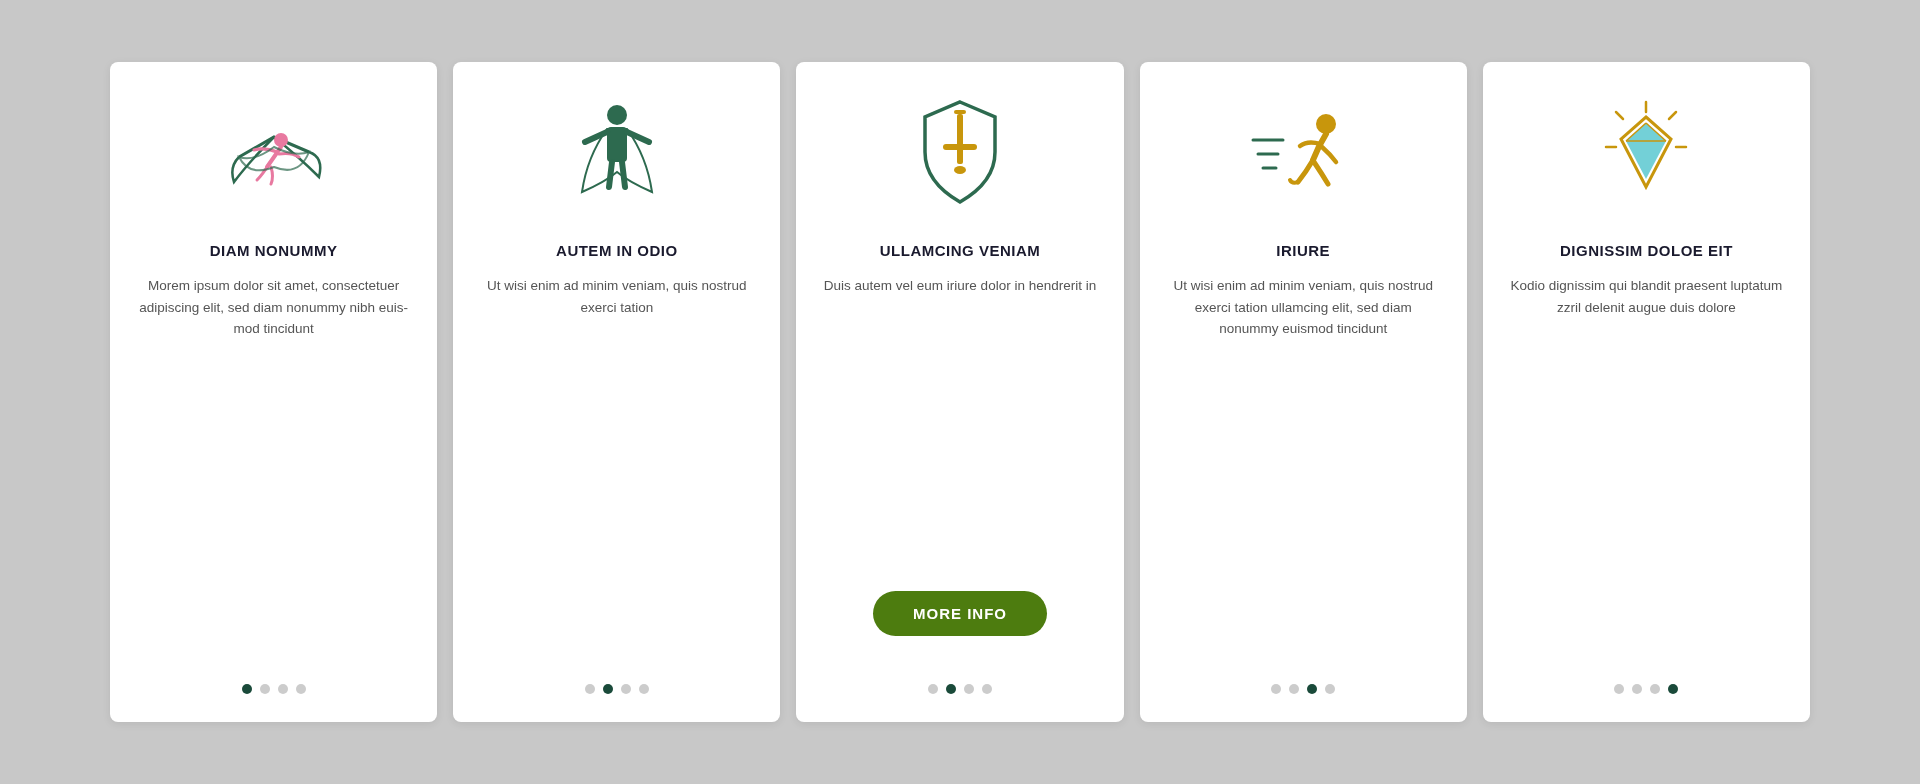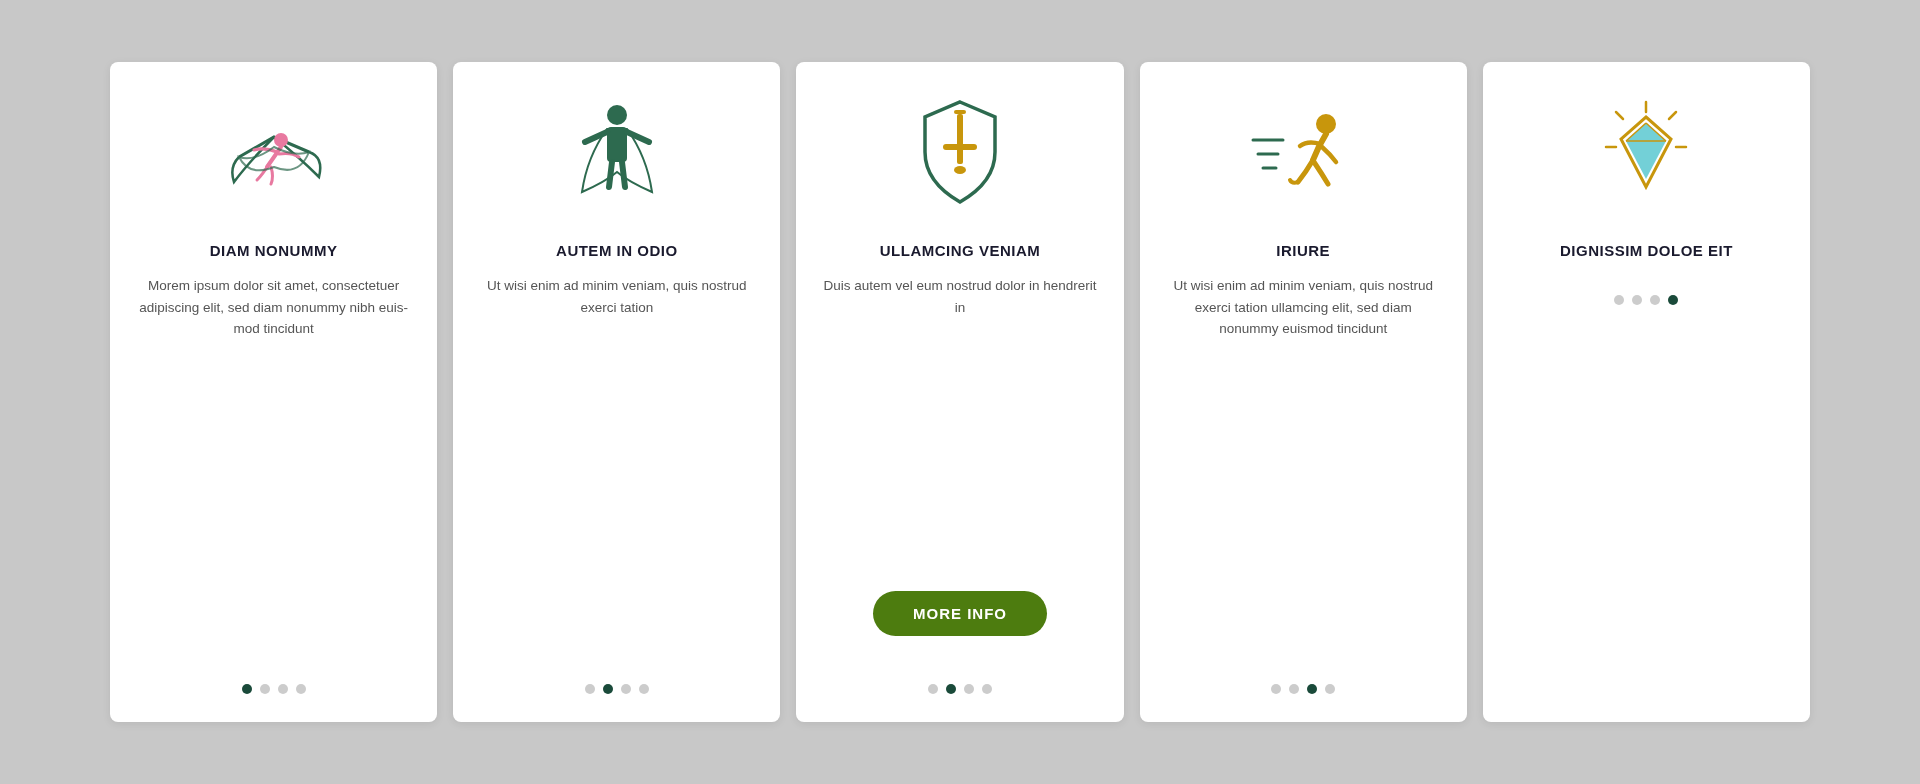--- a/index.html
+++ b/index.html
@@ -166,21 +166,21 @@
         <rect x="49" y="18" width="12" height="4" rx="2" fill="#c8960c"></rect>
 
         <rect x="52" y="22" width="6" height="50" rx="2" fill="#c8960c"></rect>
 
         <rect x="38" y="52" width="34" height="6" rx="3" fill="#c8960c"></rect>
 
         <ellipse cx="55" cy="78" rx="6" ry="4" fill="#c8960c"></ellipse>
       </svg>
       </div>
       <div class="card-title">ULLAMCING VENIAM</div>
-      <div class="card-body">Duis autem vel eum nostrud dolor in hendrerit in</div>
+      <div class="card-body">Duis autem vel eum iriure dolor in hendrerit in</div>
       <button class="more-info-btn">MORE INFO</button>
       <div class="dots">
         <div class="dot"></div>
         <div class="dot active"></div>
         <div class="dot"></div>
         <div class="dot"></div>
       </div>
     </div>
     <div class="card">
       <div class="card-icon icon-runner">
@@ -229,20 +229,21 @@
         <path d="M55 26 L75 44 L55 82 L35 44 Z" fill="#5bc8d0" opacity="0.85"></path>
 
         <line x1="35" y1="44" x2="75" y2="44" stroke="#c8960c" stroke-width="1.5"></line>
 
         <line x1="55" y1="26" x2="35" y2="44" stroke="#c8960c" stroke-width="1.5"></line>
 
         <line x1="55" y1="26" x2="75" y2="44" stroke="#c8960c" stroke-width="1.5"></line>
       </svg>
       </div>
       <div class="card-title">DIGNISSIM DOLOE EIT</div>
+      <div class="card-body">Kodio dignissim qui blandit praesent luptatum zzril delenit augue duis dolore</div>
       <div class="dots">
         <div class="dot"></div>
         <div class="dot"></div>
         <div class="dot"></div>
         <div class="dot active"></div>
       </div>
     </div>
   </div>
 
 </body></html>

